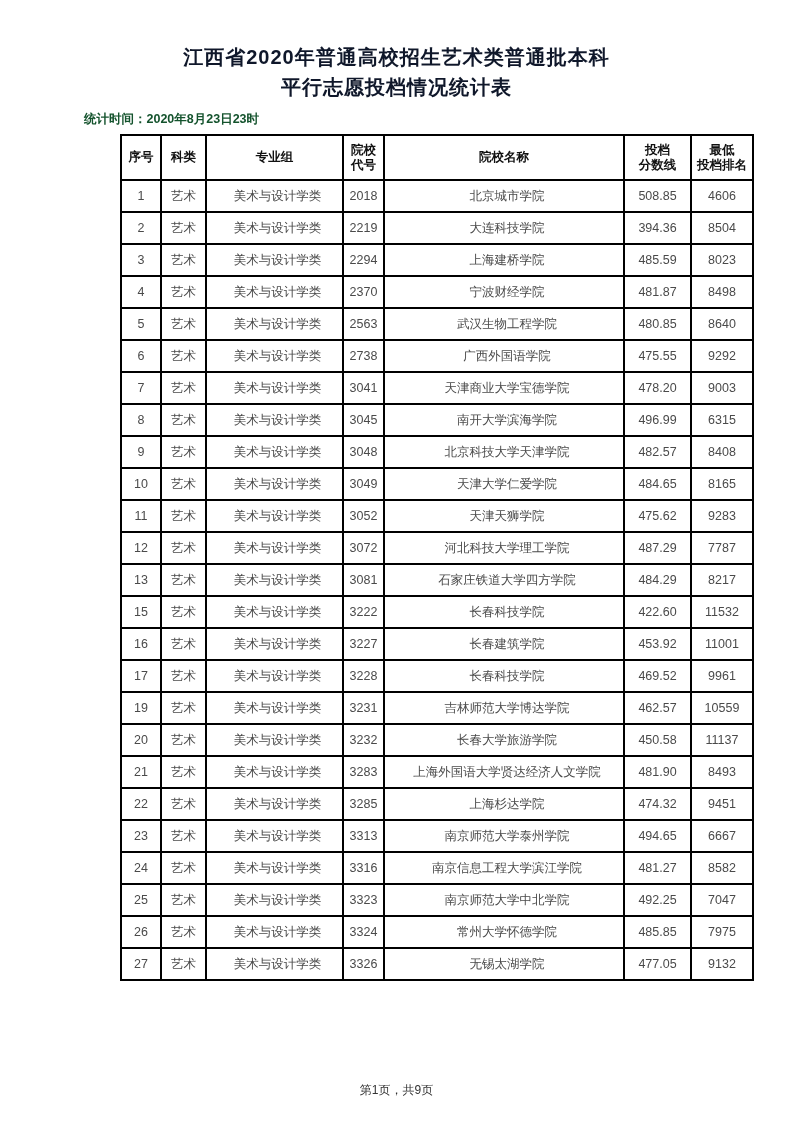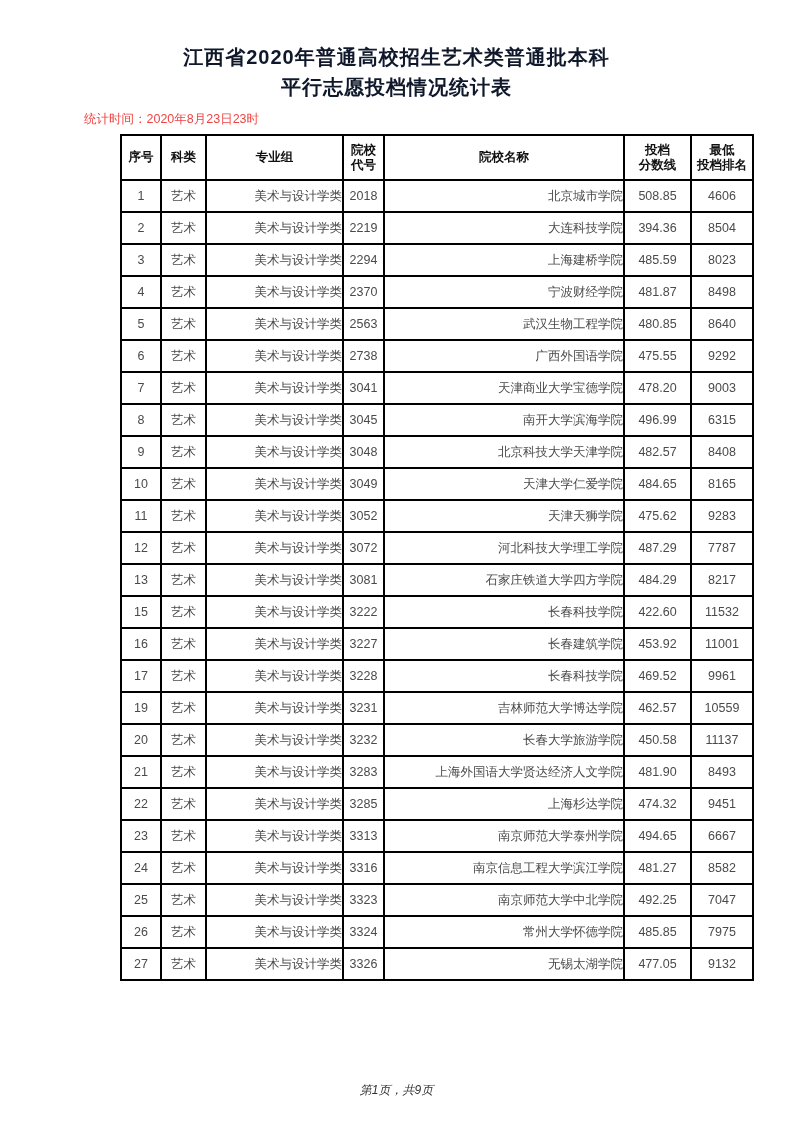--- a/index.html
+++ b/index.html
@@ -24,23 +24,23 @@
     font-weight: bold;
     line-height: 30px;
     color: #0f172a;
     letter-spacing: 1px;
   }
   .meta-block {
     margin: 9px 0 0 84px;
   }
   .meta-line {
     font-size: 12.5px;
-    font-weight: normal;
+    font-weight: bold;
     line-height: 17px;
-    color: #ef4444;
+    color: #14532d;
   }
   table.report {
     margin: 6px 0 0 120px;
     width: 632px;
     border-collapse: collapse;
     table-layout: fixed;
   }
   table.report th,
   table.report td {
     border: 2px solid #000000;
@@ -61,32 +61,31 @@
   table.report td {
     height: 30px;
     font-size: 12.5px;
     color: #4a4a4a;
     vertical-align: middle;
   }
   table.report td.c {
     text-align: center;
   }
   table.report td.l {
-    text-align: right;
+    text-align: center;
     padding-left: 6px;
   }
   .page-footer {
     position: absolute;
     top: 1082px;
     left: 0;
     width: 100%;
     text-align: center;
     font-size: 12px;
     color: #333333;
-    font-style: italic;
   }
 </style>
 </head>
 <body>
 
 <div class="title-block">
   <div class="title-line">江西省2020年普通高校招生艺术类普通批本科</div>
   <div class="title-line">平行志愿投档情况统计表</div>
 </div>
 

